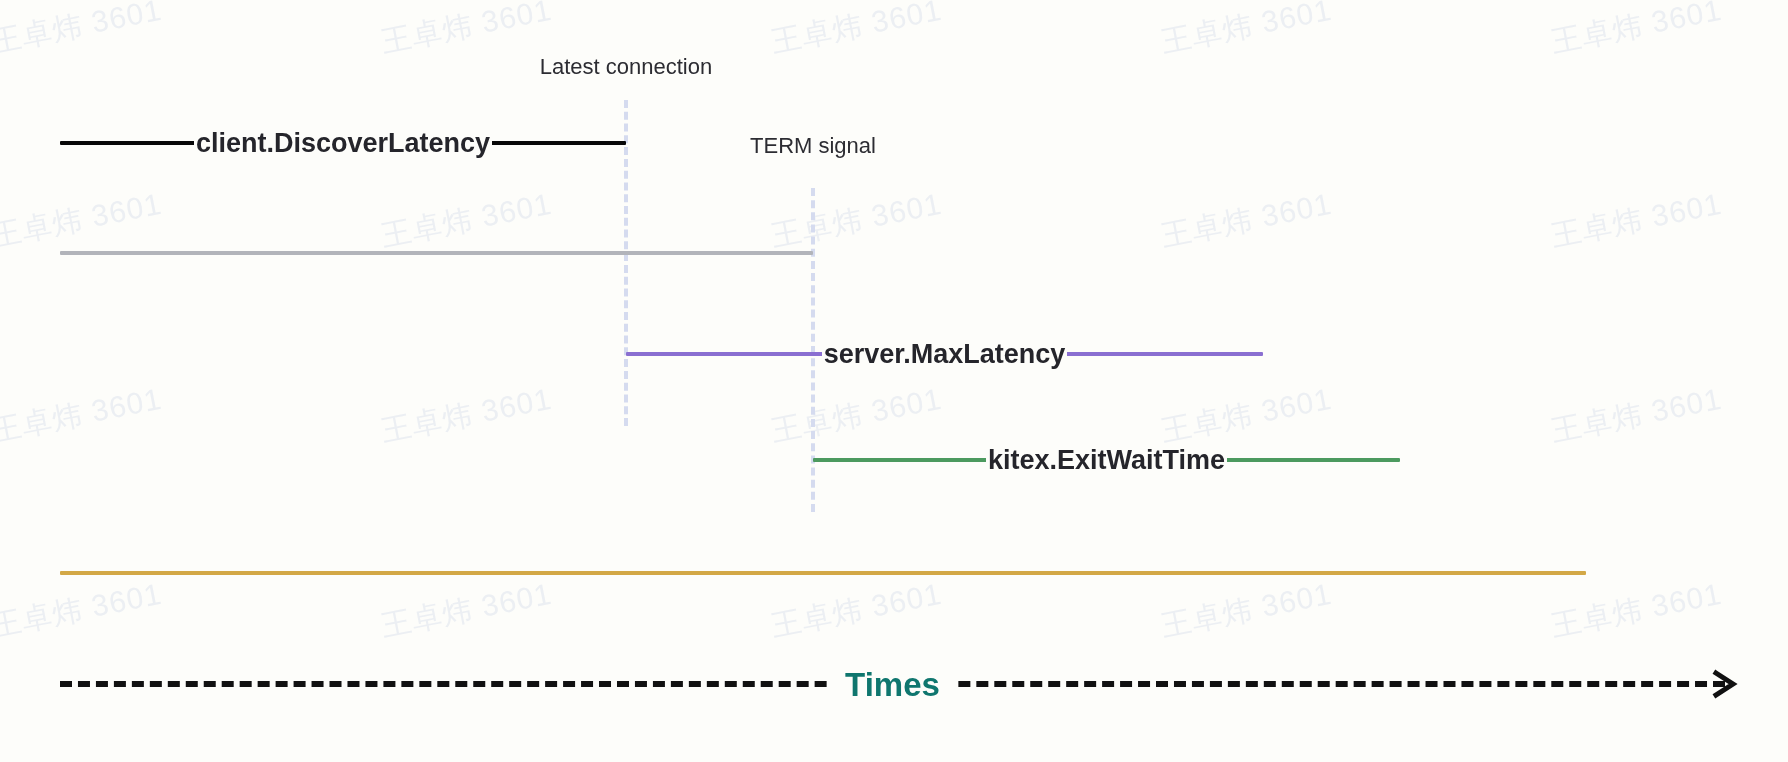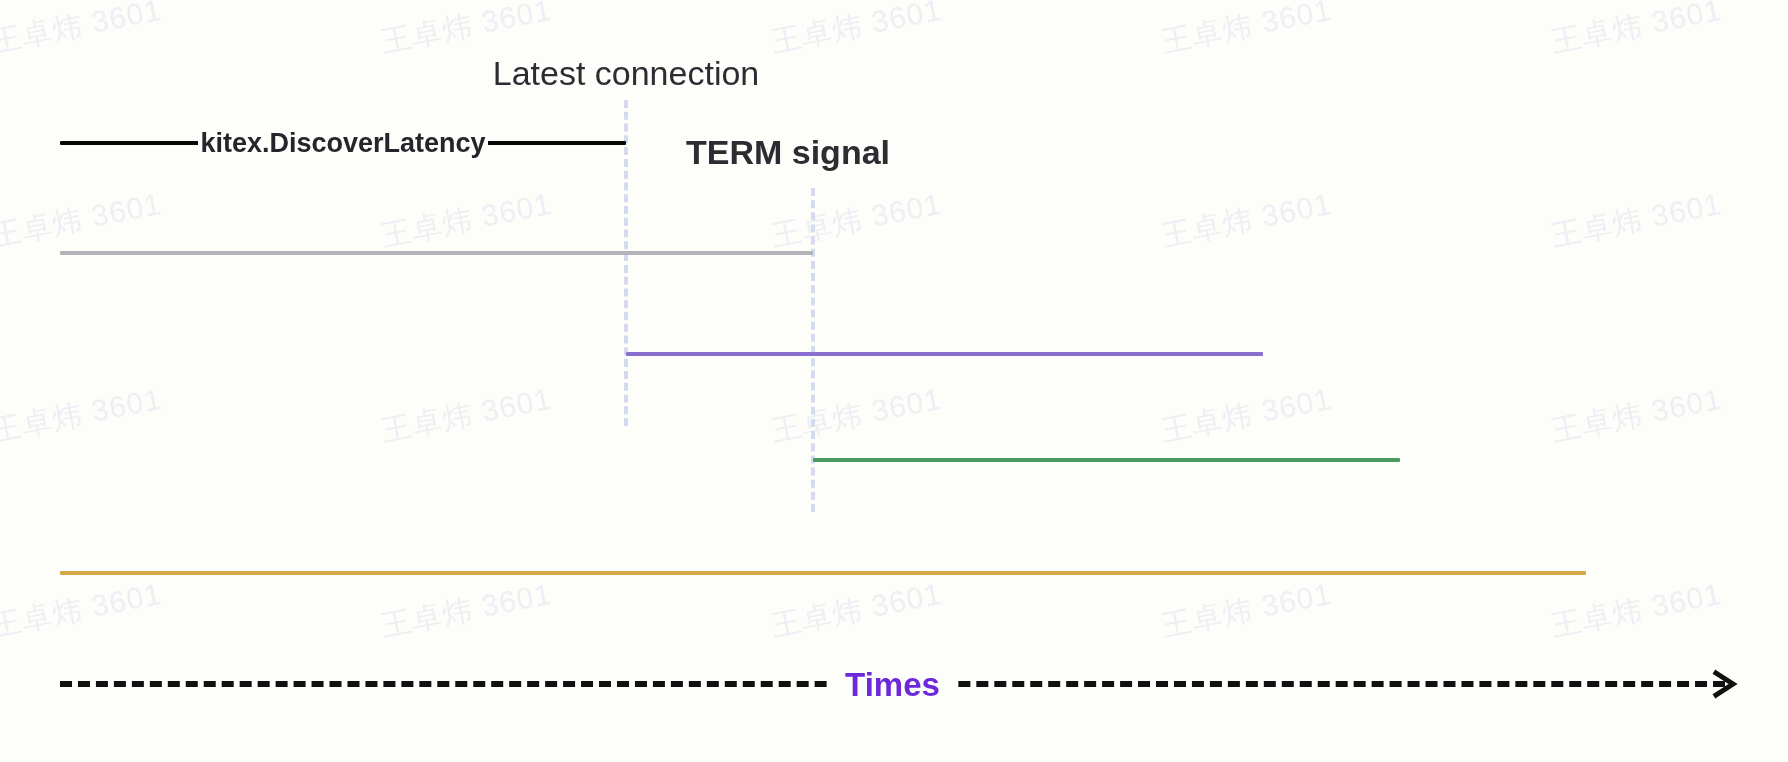--- a/index.html
+++ b/index.html
@@ -42,21 +42,21 @@
   
   .marker-line {
     position: absolute;
     width: 0;
     border-left: 4px dashed #d5dbef;
     z-index: 2;
   }
   .marker-label {
     position: absolute;
     font-family: "Liberation Sans", sans-serif;
-    font-size: 34px;
+    font-size: 22px;
     color: #2c2c32;
     white-space: nowrap;
     transform: translateX(-50%);
     z-index: 3;
   }
 
   
   .bar-row {
     position: absolute;
     z-index: 4;
@@ -100,21 +100,21 @@
     transform: translateY(-50%);
     height: 0;
     border-top: 6px dashed #111111;
   }
   #axis-label {
     position: relative;
     z-index: 7;
     font-family: "Liberation Sans", sans-serif;
     font-weight: bold;
     font-size: 33px;
-    color: #6d28d9;
+    color: #0f766e;
     background: #fdfdfa;
     padding: 0 14px;
     white-space: nowrap;
     line-height: 1;
   }
   #axis-arrow {
     position: absolute;
     z-index: 7;
   }
 </style>
@@ -143,36 +143,38 @@
       <div class="watermark" style="left: 380px; top: 590px; color: rgb(236, 239, 243); transform: rotate(-11deg);">王卓炜 3601</div>
       <div class="watermark" style="left: 770px; top: 590px; color: rgb(236, 239, 243); transform: rotate(-11deg);">王卓炜 3601</div>
       <div class="watermark" style="left: 1160px; top: 590px; color: rgb(236, 239, 243); transform: rotate(-11deg);">王卓炜 3601</div>
       <div class="watermark" style="left: 1550px; top: 590px; color: rgb(236, 239, 243); transform: rotate(-11deg);">王卓炜 3601</div>
     </div>
 
   <div id="marker-layer">
       <div class="marker-line" style="left: 624px; top: 100px; height: 326px; border-left-color: rgb(213, 219, 239);"></div>
       <div class="marker-label" style="left: 626px; top: 54px;">Latest connection</div>
       <div class="marker-line" style="left: 811px; top: 188px; height: 324px; border-left-color: rgb(213, 219, 239);"></div>
-      <div class="marker-label" style="left: 788px; top: 133px; font-weight: bold;">TERM signal</div>
+      <div class="marker-label" style="left: 813px; top: 133px;">TERM signal</div>
     </div>
 
   <div id="bars-layer">
       <div class="bar-row" style="left: 60px; width: 566px; top: 123px; height: 40px;">
         <div class="bar-line" style="background: rgb(8, 8, 8);"></div>
-        <span class="bar-label">kitex.DiscoverLatency</span>
+        <span class="bar-label">client.DiscoverLatency</span>
       </div>
       <div class="bar-row" style="left: 60px; width: 753px; top: 233px; height: 40px;">
         <div class="bar-line" style="background: rgb(178, 180, 186);"></div>
       </div>
       <div class="bar-row" style="left: 626px; width: 637px; top: 334px; height: 40px;">
         <div class="bar-line" style="background: rgb(138, 111, 209);"></div>
+        <span class="bar-label">server.MaxLatency</span>
       </div>
       <div class="bar-row" style="left: 813px; width: 587px; top: 440px; height: 40px;">
         <div class="bar-line" style="background: rgb(76, 154, 95);"></div>
+        <span class="bar-label">kitex.ExitWaitTime</span>
       </div>
       <div class="bar-row" style="left: 60px; width: 1526px; top: 553px; height: 40px;">
         <div class="bar-line" style="background: rgb(211, 168, 70);"></div>
       </div>
     </div>
 
   <div id="axis-row" style="left: 60px; width: 1665px; top: 662px; height: 44px;">
     <div class="axis-line" style="left: 0px; right: 0px; border-top-color: rgb(17, 17, 17);"></div>
     <span id="axis-label">Times</span>
     <svg id="axis-arrow" width="34" height="34" viewBox="0 0 34 34" style="left: 1648px; top: 5px;">

